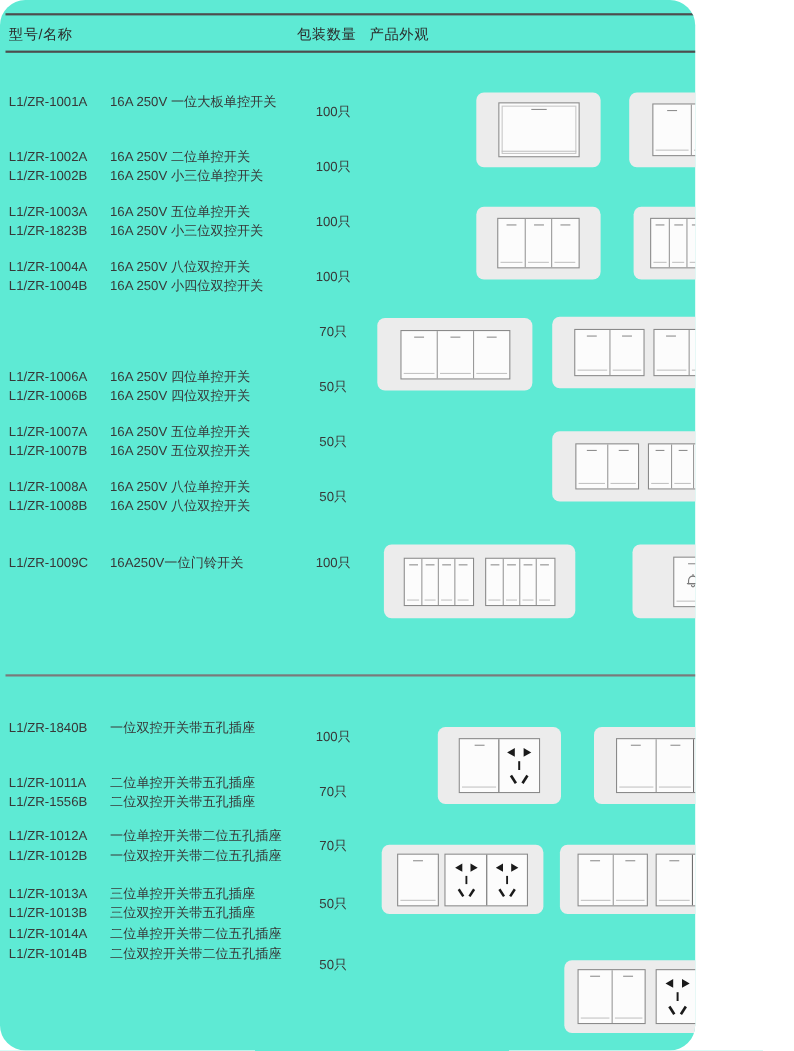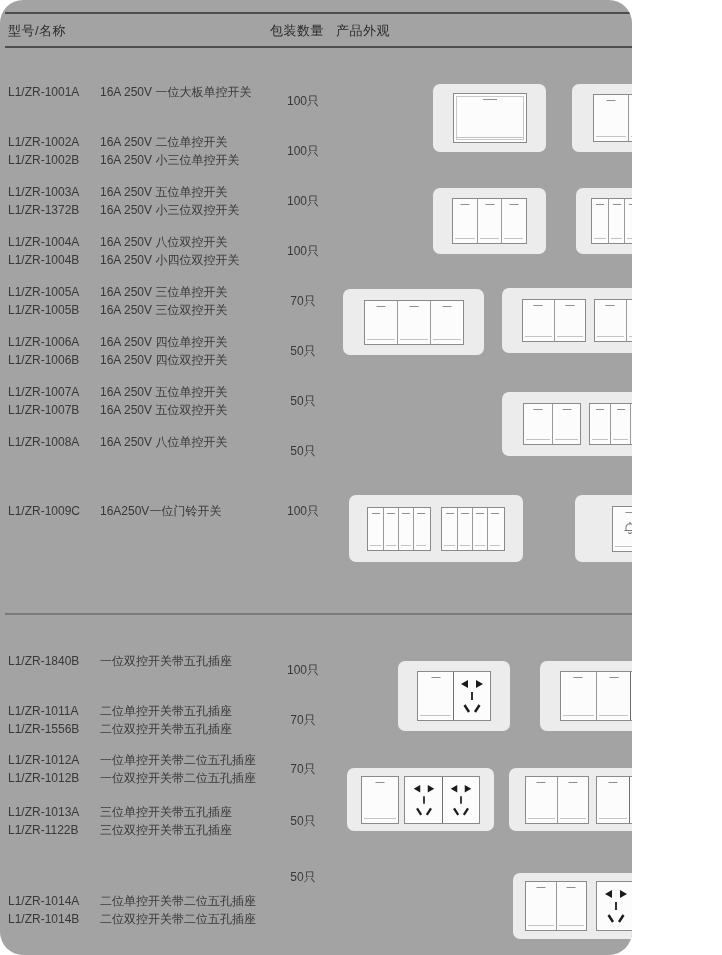--- a/index.html
+++ b/index.html
@@ -1,17 +1,17 @@
 <!DOCTYPE html>
 <html><head>
 <meta charset="utf-8">
 <style>
   html,body { margin:0; padding:0; background:#fff; }
   .page {
-    position:relative; width:632px; height:955px; background:#a3a3a3;
+    position:relative; width:632px; height:955px; background:#5eead4;
     font-family:"Liberation Sans","DejaVu Sans",sans-serif; color:#383838;
     overflow:hidden;
     border-radius:23px;
   }
   .hline { position:absolute; left:5px; width:712px; background:#4d4d4d; }
   .hline.thick { height:2px; }
   .hline.divider { height:2px; background:#7a7a7a; }
   .hdr { position:absolute; top:22px; font-size:13px; color:#2b2b2b; letter-spacing:0.5px; }
   .row { position:absolute; left:8px; font-size:12px; line-height:18px; white-space:nowrap; }
   .row .model { display:inline-block; width:92px; }
@@ -50,50 +50,47 @@
   <div class="qty" style="top:92px">100只</div>
 
   <div class="row" style="top:133px">
     <div><span class="model">L1/ZR-1002A</span><span class="desc">16A 250V 二位单控开关</span></div>
     <div><span class="model">L1/ZR-1002B</span><span class="desc">16A 250V 小三位单控开关</span></div>
   </div>
   <div class="qty" style="top:142px">100只</div>
 
   <div class="row" style="top:183px">
     <div><span class="model">L1/ZR-1003A</span><span class="desc">16A 250V 五位单控开关</span></div>
-    <div><span class="model">L1/ZR-1372B</span><span class="desc">16A 250V 小三位双控开关</span></div>
+    <div><span class="model">L1/ZR-1823B</span><span class="desc">16A 250V 小三位双控开关</span></div>
   </div>
   <div class="qty" style="top:192px">100只</div>
 
   <div class="row" style="top:233px">
     <div><span class="model">L1/ZR-1004A</span><span class="desc">16A 250V 八位双控开关</span></div>
     <div><span class="model">L1/ZR-1004B</span><span class="desc">16A 250V 小四位双控开关</span></div>
   </div>
   <div class="qty" style="top:242px">100只</div>
 
-  <div class="row" style="top:283px">
-    <div><span class="model">L1/ZR-1005A</span><span class="desc">16A 250V 三位单控开关</span></div>
-    <div><span class="model">L1/ZR-1005B</span><span class="desc">16A 250V 三位双控开关</span></div>
-  </div>
   <div class="qty" style="top:292px">70只</div>
 
   <div class="row" style="top:333px">
     <div><span class="model">L1/ZR-1006A</span><span class="desc">16A 250V 四位单控开关</span></div>
     <div><span class="model">L1/ZR-1006B</span><span class="desc">16A 250V 四位双控开关</span></div>
   </div>
   <div class="qty" style="top:342px">50只</div>
 
   <div class="row" style="top:383px">
     <div><span class="model">L1/ZR-1007A</span><span class="desc">16A 250V 五位单控开关</span></div>
     <div><span class="model">L1/ZR-1007B</span><span class="desc">16A 250V 五位双控开关</span></div>
   </div>
   <div class="qty" style="top:392px">50只</div>
 
   <div class="row" style="top:433px">
     <div><span class="model">L1/ZR-1008A</span><span class="desc">16A 250V 八位单控开关</span></div>
+    <div><span class="model">L1/ZR-1008B</span><span class="desc">16A 250V 八位双控开关</span></div>
   </div>
   <div class="qty" style="top:442px">50只</div>
 
   <div class="row" style="top:502px">
     <div><span class="model">L1/ZR-1009C</span><span class="desc">16A250V一位门铃开关</span></div>
   </div>
   <div class="qty" style="top:502px">100只</div>
 
   <div class="row" style="top:652px">
     <div><span class="model">L1/ZR-1840B</span><span class="desc">一位双控开关带五孔插座</span></div>
@@ -107,25 +104,25 @@
   <div class="qty" style="top:711px">70只</div>
 
   <div class="row" style="top:751px">
     <div><span class="model">L1/ZR-1012A</span><span class="desc">一位单控开关带二位五孔插座</span></div>
     <div><span class="model">L1/ZR-1012B</span><span class="desc">一位双控开关带二位五孔插座</span></div>
   </div>
   <div class="qty" style="top:760px">70只</div>
 
   <div class="row" style="top:803px">
     <div><span class="model">L1/ZR-1013A</span><span class="desc">三位单控开关带五孔插座</span></div>
-    <div><span class="model">L1/ZR-1122B</span><span class="desc">三位双控开关带五孔插座</span></div>
+    <div><span class="model">L1/ZR-1013B</span><span class="desc">三位双控开关带五孔插座</span></div>
   </div>
   <div class="qty" style="top:812px">50只</div>
 
-  <div class="row" style="top:892px">
+  <div class="row" style="top:840px">
     <div><span class="model">L1/ZR-1014A</span><span class="desc">二位单控开关带二位五孔插座</span></div>
     <div><span class="model">L1/ZR-1014B</span><span class="desc">二位双控开关带二位五孔插座</span></div>
   </div>
   <div class="qty" style="top:868px">50只</div>
 
   <div class="plate" style="left:433px;top:84px;width:113px;height:68px" title="one-gang-big-plate-switch">
     <div class="group" style="width:74px;height:50px">
       <div class="cell" style="width:72px">
           <span class="inner"></span>
           <span class="dash wide"></span>

